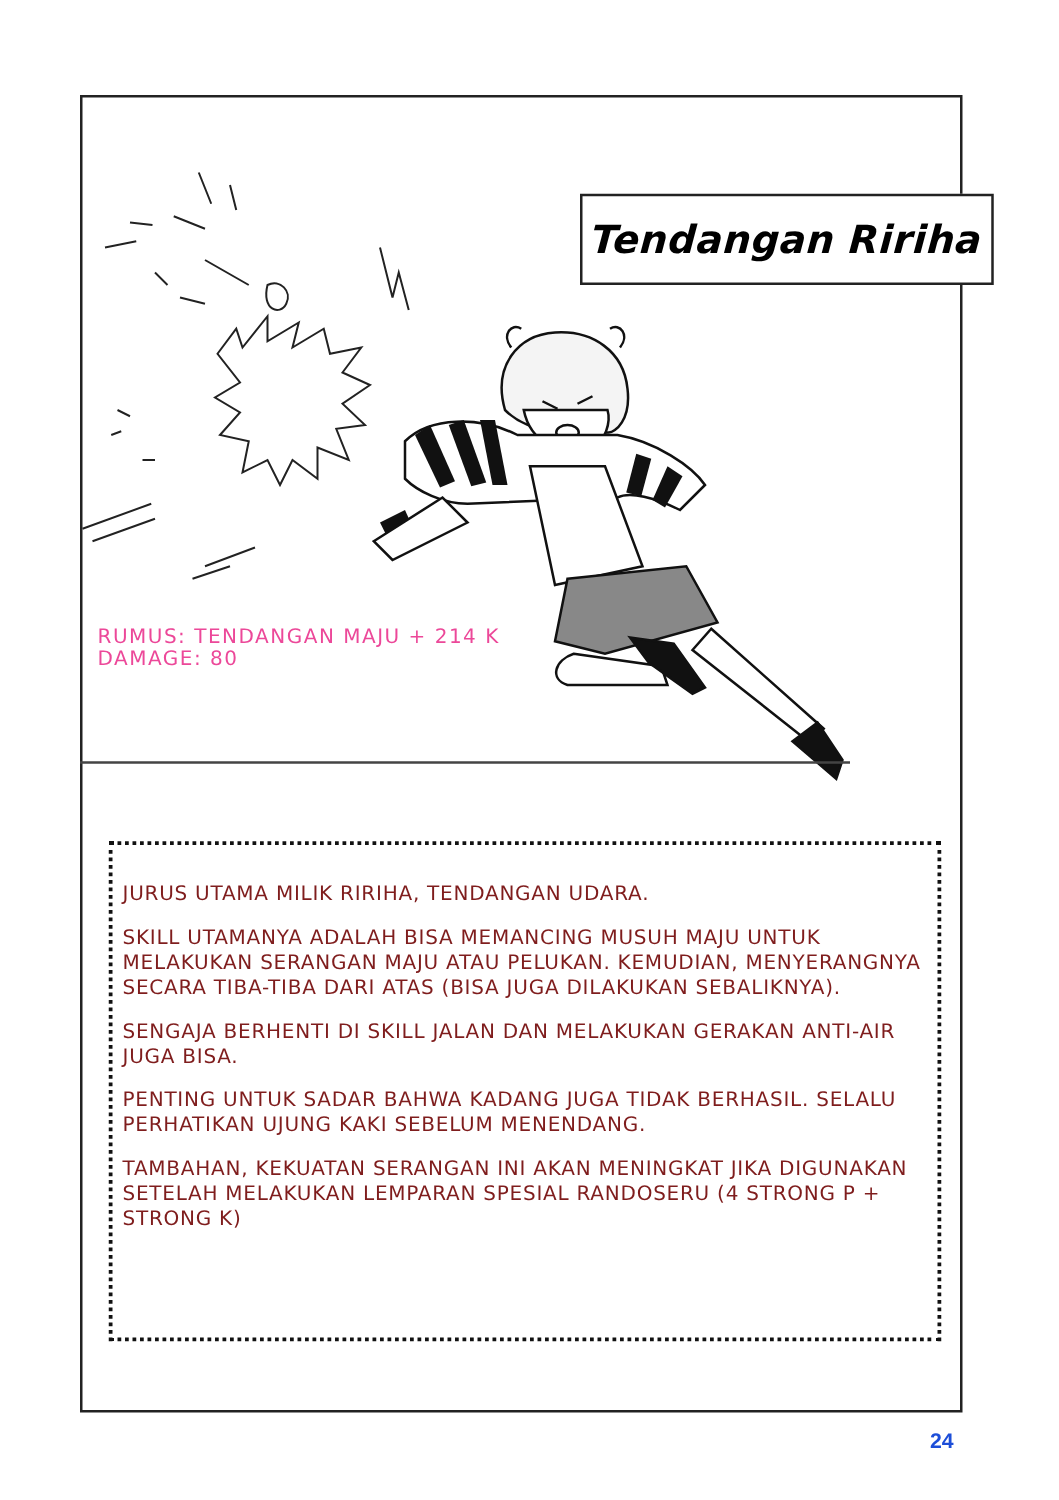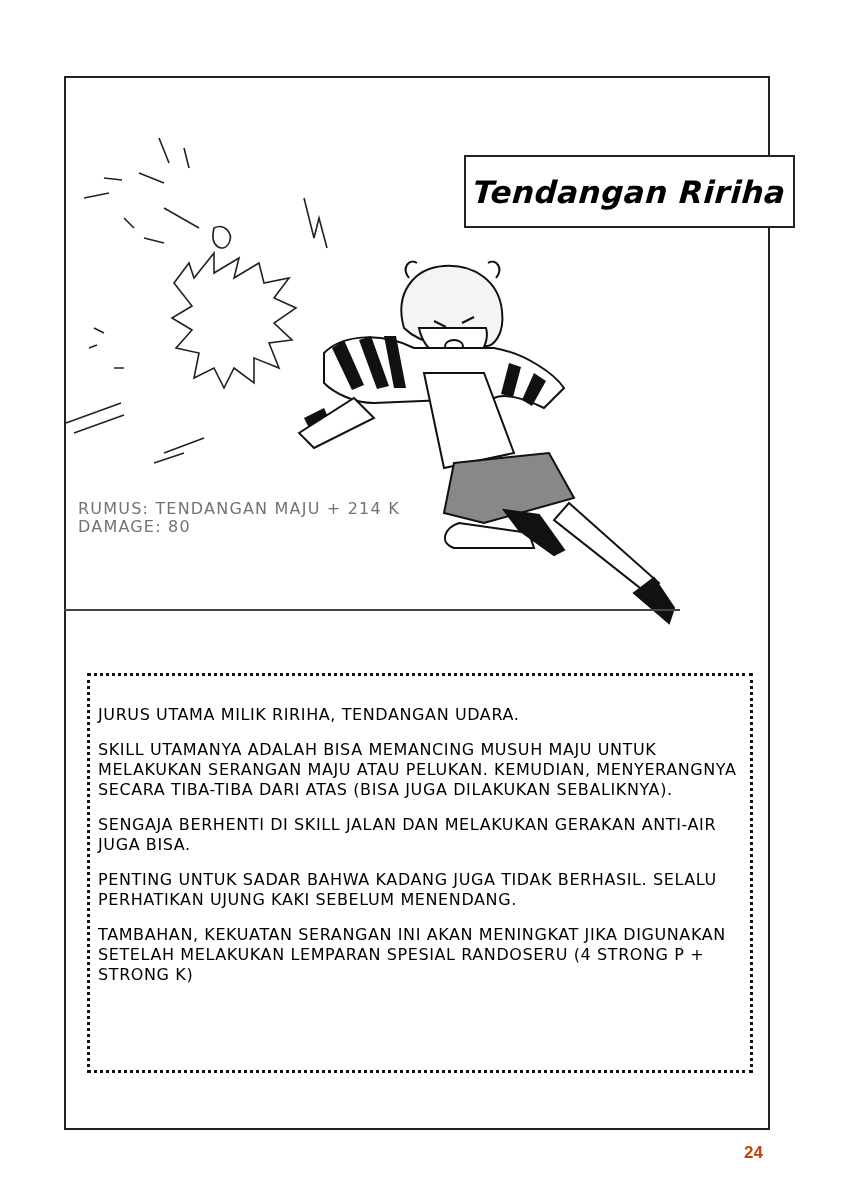--- a/index.html
+++ b/index.html
@@ -17,40 +17,40 @@
       display: flex; align-items: center; justify-content: center;
     }
     .title-text {
       font-family: "DejaVu Sans", sans-serif; font-weight: bold; font-style: italic;
       font-size: 31px; letter-spacing: 0.5px; color: #000;
       transform: skewX(-4deg);
     }
     .stats {
       position: absolute; left: 78px; top: 500px;
       font-family: "DejaVu Sans", sans-serif; font-size: 16px; line-height: 18px;
-      letter-spacing: 1.2px; color: #737373;
+      letter-spacing: 1.2px; color: #ec4899;
     }
     .stats div { white-space: nowrap; }
     .divider {
       position: absolute; left: 64px; top: 609px; width: 616px; height: 2px; background: #444;
     }
     .illustration { position: absolute; left: 64px; top: 78px; width: 706px; height: 580px; pointer-events: none; }
     .dotted-box {
       position: absolute; left: 87px; top: 673px; width: 666px; height: 400px;
       border: 3px dotted #111; box-sizing: border-box;
     }
     .body-text {
       position: absolute; left: 98px; top: 705px; width: 650px;
       font-family: "DejaVu Sans", sans-serif; font-size: 16px; line-height: 20px;
-      letter-spacing: 0.6px; color: #000000;
+      letter-spacing: 0.6px; color: #7f1d1d;
     }
     .body-text p { margin: 0 0 15px 0; }
     .page-number {
       position: absolute; left: 744px; top: 1143px;
-      font-family: "Liberation Sans", sans-serif; font-weight: bold; font-size: 17px; color: #c2410c;
+      font-family: "Liberation Sans", sans-serif; font-weight: bold; font-size: 17px; color: #1d4ed8;
     }
   </style>
 </head>
 <body>
 
 <div class="frame"></div>
 
 <svg class="illustration" viewBox="0 0 706 580" xmlns="http://www.w3.org/2000/svg">
 
   <g fill="none" stroke="#222" stroke-width="1.6">

